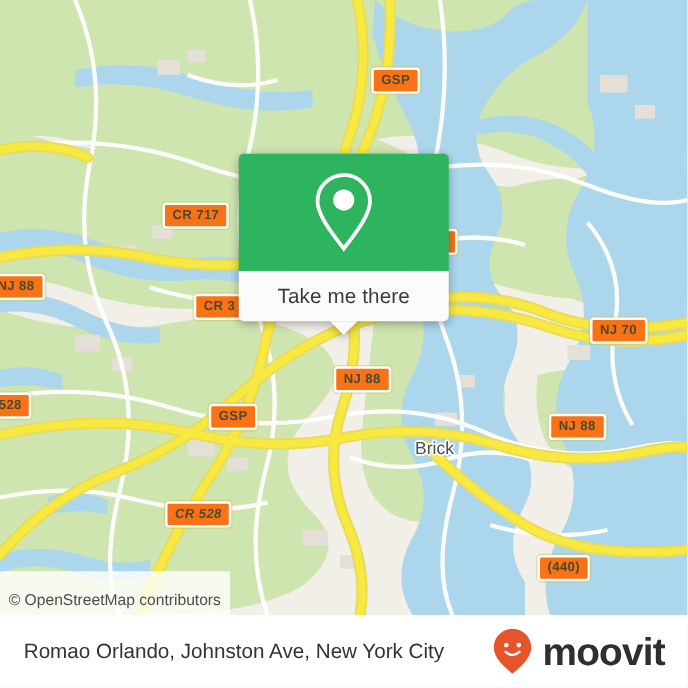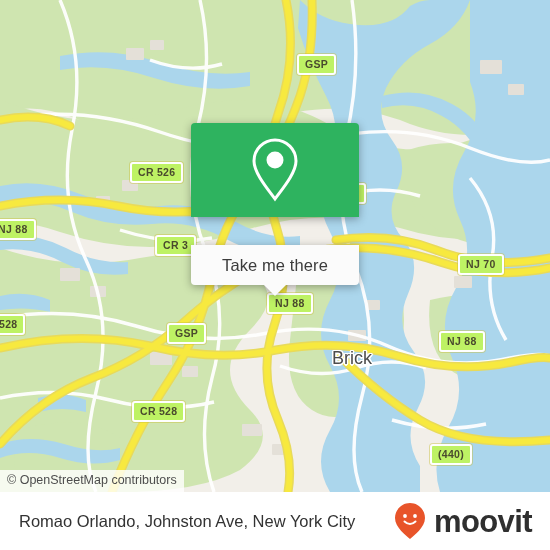--- a/index.html
+++ b/index.html
@@ -11,49 +11,49 @@
   }
   #root{position:relative;width:550px;height:550px;overflow:hidden;}
 
   
   .map{position:absolute;left:0;top:0;width:550px;height:492px;overflow:hidden;background:#e8f0da;}
   .map svg{display:block;width:550px;height:492px;}
 
   
   .shield{
     position:absolute;
-    background:#bef264;
+    background:#f97316;
     border:2px solid #ffffff;
     border-radius:3px;
     color:#4a4a2e;
     font-size:10.5px;
     font-weight:bold;
     letter-spacing:.3px;
     line-height:14px;
     padding:1px 6px 2px 6px;
     white-space:nowrap;
     box-shadow:0 0 0 1px rgba(200,190,60,.45);
     z-index:4;
   }
   .place-label{
     position:absolute;
     color:#4c4c4c;
-    font-size:18px;
+    font-size:14px;
     line-height:16px;
     white-space:nowrap;
     text-shadow:
       -1.5px 0 #fff, 1.5px 0 #fff, 0 -1.5px #fff, 0 1.5px #fff,
       -1px -1px #fff, 1px -1px #fff, -1px 1px #fff, 1px 1px #fff;
     z-index:4;
   }
 
   
   .attribution{
     position:absolute;left:0;bottom:0;
-    padding:3px 7px 5px 7px;
+    padding:16px 7px 5px 7px;
     font-size:12.5px;line-height:14px;
     color:#4d4d4d;
     background:rgba(255,255,255,.80);
     white-space:nowrap;
     z-index:6;
   }
 
   
   .card{
     position:absolute;left:191px;top:123px;width:168px;
@@ -67,21 +67,20 @@
     border-radius:4px 4px 0 0;
     display:flex;align-items:center;justify-content:center;
   }
   .card-head svg{display:block;}
   .card-foot{
     background:#fbfbfb;
     height:40px;
     border-radius:0 0 4px 4px;
     display:flex;align-items:center;justify-content:center;
     position:relative;
-    margin-top:28px;
   }
   .card-foot-label{
     color:#3c3c3c;font-size:16.5px;line-height:18px;letter-spacing:.1px;
   }
   .card-tail{
     position:absolute;left:50%;bottom:-11px;transform:translateX(-50%);
     width:0;height:0;
     border-left:11px solid transparent;
     border-right:11px solid transparent;
     border-top:11px solid #fbfbfb;
@@ -199,30 +198,30 @@
           <path d="M0,206 Q60,194 118,206 Q176,218 232,206"></path>
           <path d="M340,356 Q380,396 420,420 Q466,448 550,440"></path>
           <path d="M0,120 Q40,112 70,126"></path>
         </g>
       </g>
     </svg>
 
     <div class="place-label" style="left:332px;top:350px;">Brick</div>
 
     <div class="shield" style="left:297px;top:54px;">GSP</div>
-    <div class="shield" style="left:130px;top:162px;">CR 526</div>
+    <div class="shield" style="left:130px;top:162px;">CR 717</div>
     <div class="shield" style="left:340px;top:183px;">2)</div>
     <div class="shield" style="left:-10px;top:219px;">NJ 88</div>
     <div class="shield" style="left:155px;top:235px;">CR 3</div>
-    <div class="shield" style="left:458px;top:254px;text-align:right;">NJ 70</div>
+    <div class="shield" style="left:472px;top:254px;text-align:right;">NJ 70</div>
     <div class="shield" style="left:267px;top:293px;">NJ 88</div>
     <div class="shield" style="left:-9px;top:314px;">528</div>
     <div class="shield" style="left:167px;top:323px;">GSP</div>
     <div class="shield" style="left:439px;top:331px;">NJ 88</div>
-    <div class="shield" style="left:132px;top:401px;">CR 528</div>
+    <div class="shield" style="left:132px;top:401px;font-style:italic;">CR 528</div>
     <div class="shield" style="left:430px;top:444px;">(440)</div>
 
     <div class="attribution">© OpenStreetMap contributors</div>
   </div>
 
   <div class="card">
     <div class="card-head">
       <span>
         <svg width="56" height="68" viewBox="0 0 56 68" aria-hidden="true">
           <path d="M28 4 C16.4 4 7 13.4 7 25 C7 37.5 22 54.5 28 63 C34 54.5 49 37.5 49 25 C49 13.4 39.6 4 28 4 Z" fill="none" stroke="#ffffff" stroke-width="3"></path>

